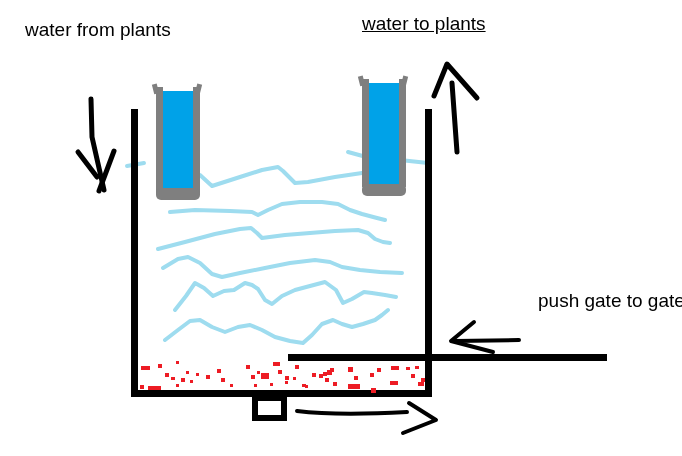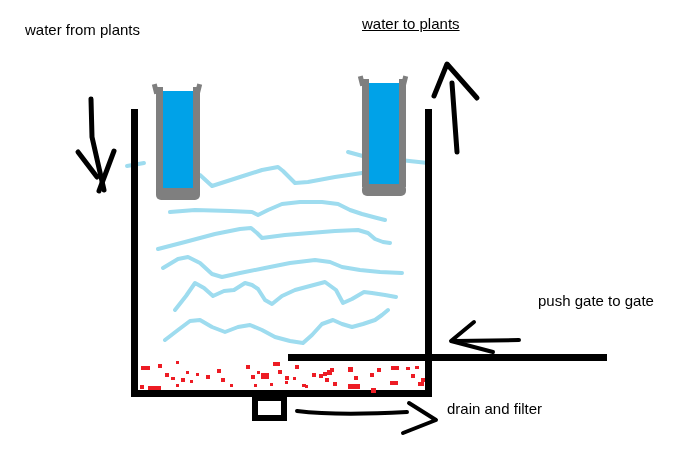--- a/index.html
+++ b/index.html
@@ -16,21 +16,21 @@
     position: relative;
     width: 682px;
     height: 456px;
     background: var(--bg);
     overflow: hidden;
   }
   .canvas svg { position: absolute; left: 0; top: 0; }
   .label {
     position: absolute;
     color: var(--ink);
-    font-size: 15px;
+    font-size: 19px;
     line-height: 17px;
     white-space: nowrap;
   }
   .lbl-water-from { left: 25px;  top: 21px;  }
   .lbl-water-to   { left: 362px; top: 15px; text-decoration: underline;  }
   .lbl-push-gate  { left: 538px; top: 292px; }
   .lbl-drain      { left: 447px; top: 400px; }
 
   .ink-stroke   { stroke: var(--ink); fill: none; stroke-linecap: round; stroke-linejoin: round; }
   .wave-stroke  { stroke: var(--wave); fill: none; stroke-width: 4; stroke-linecap: round; stroke-linejoin: round; }
@@ -158,15 +158,14 @@
     <g class="ink-stroke" stroke-width="4">
       <path d="M297,411 C330,415 370,414 407,412"></path>
       <path d="M409,403 L436,420 L403,433"></path>
     </g>
 
   </svg>
 
   <div class="label lbl-water-from">water from plants</div>
   <div class="label lbl-water-to">water to plants</div>
   <div class="label lbl-push-gate">push gate to gate</div>
-  <div class="label lbl-drain">drain and filter</div>
 
 </div>
 
 </body></html>

